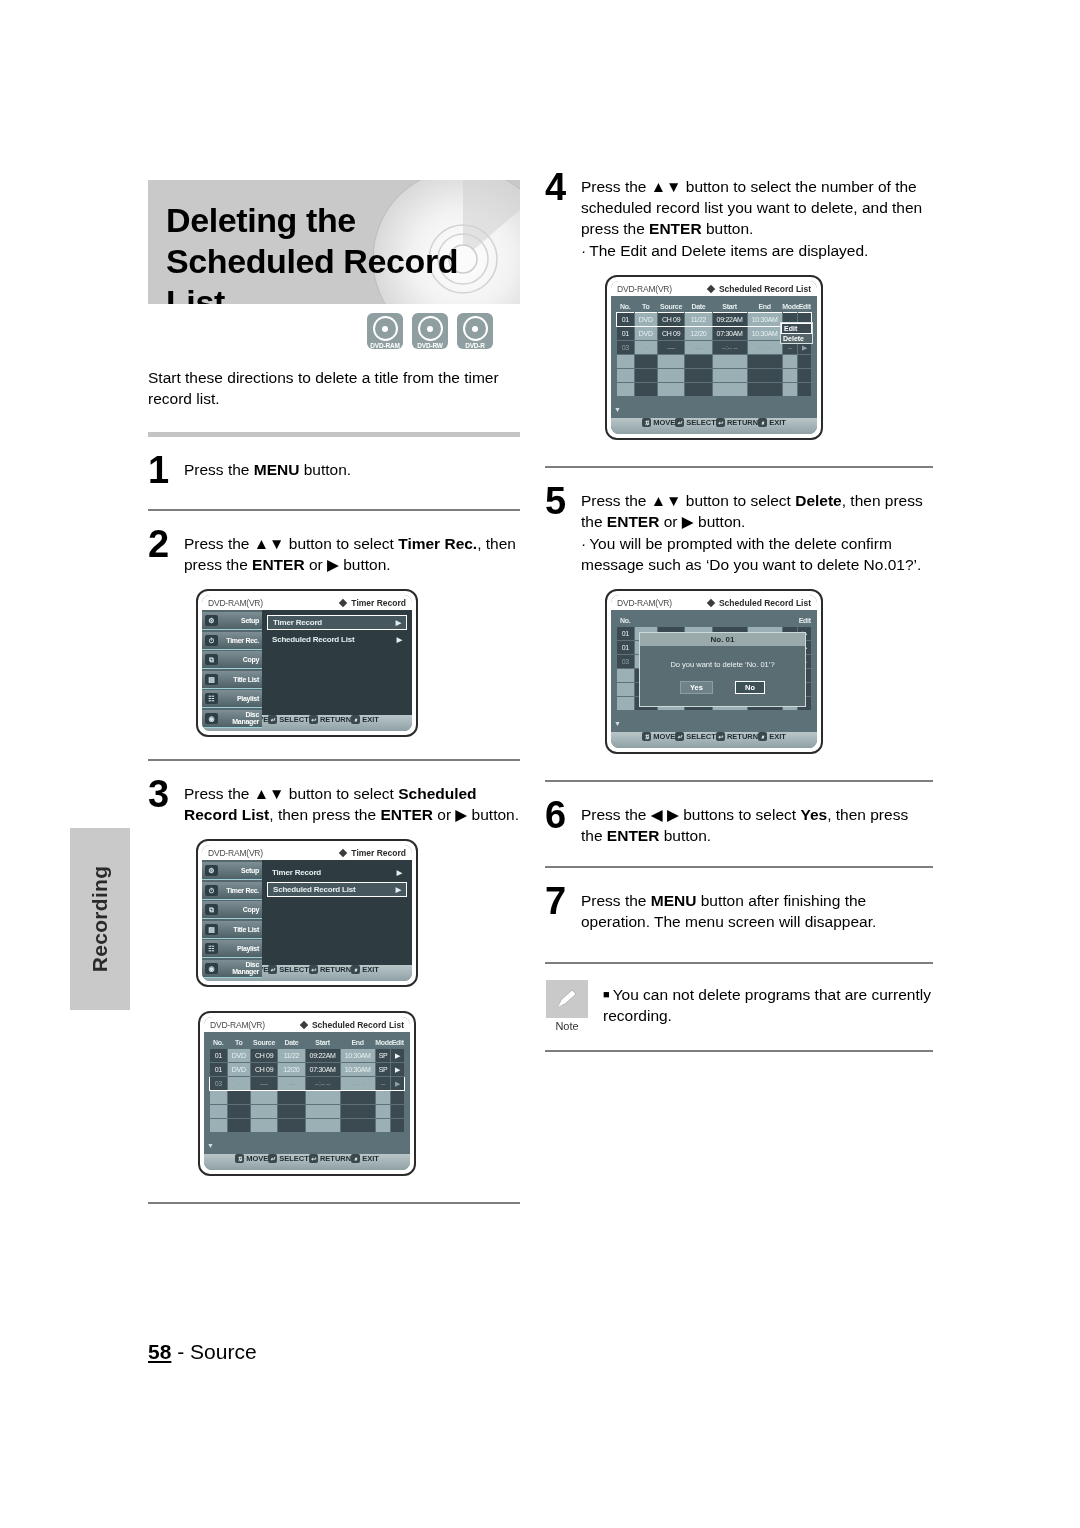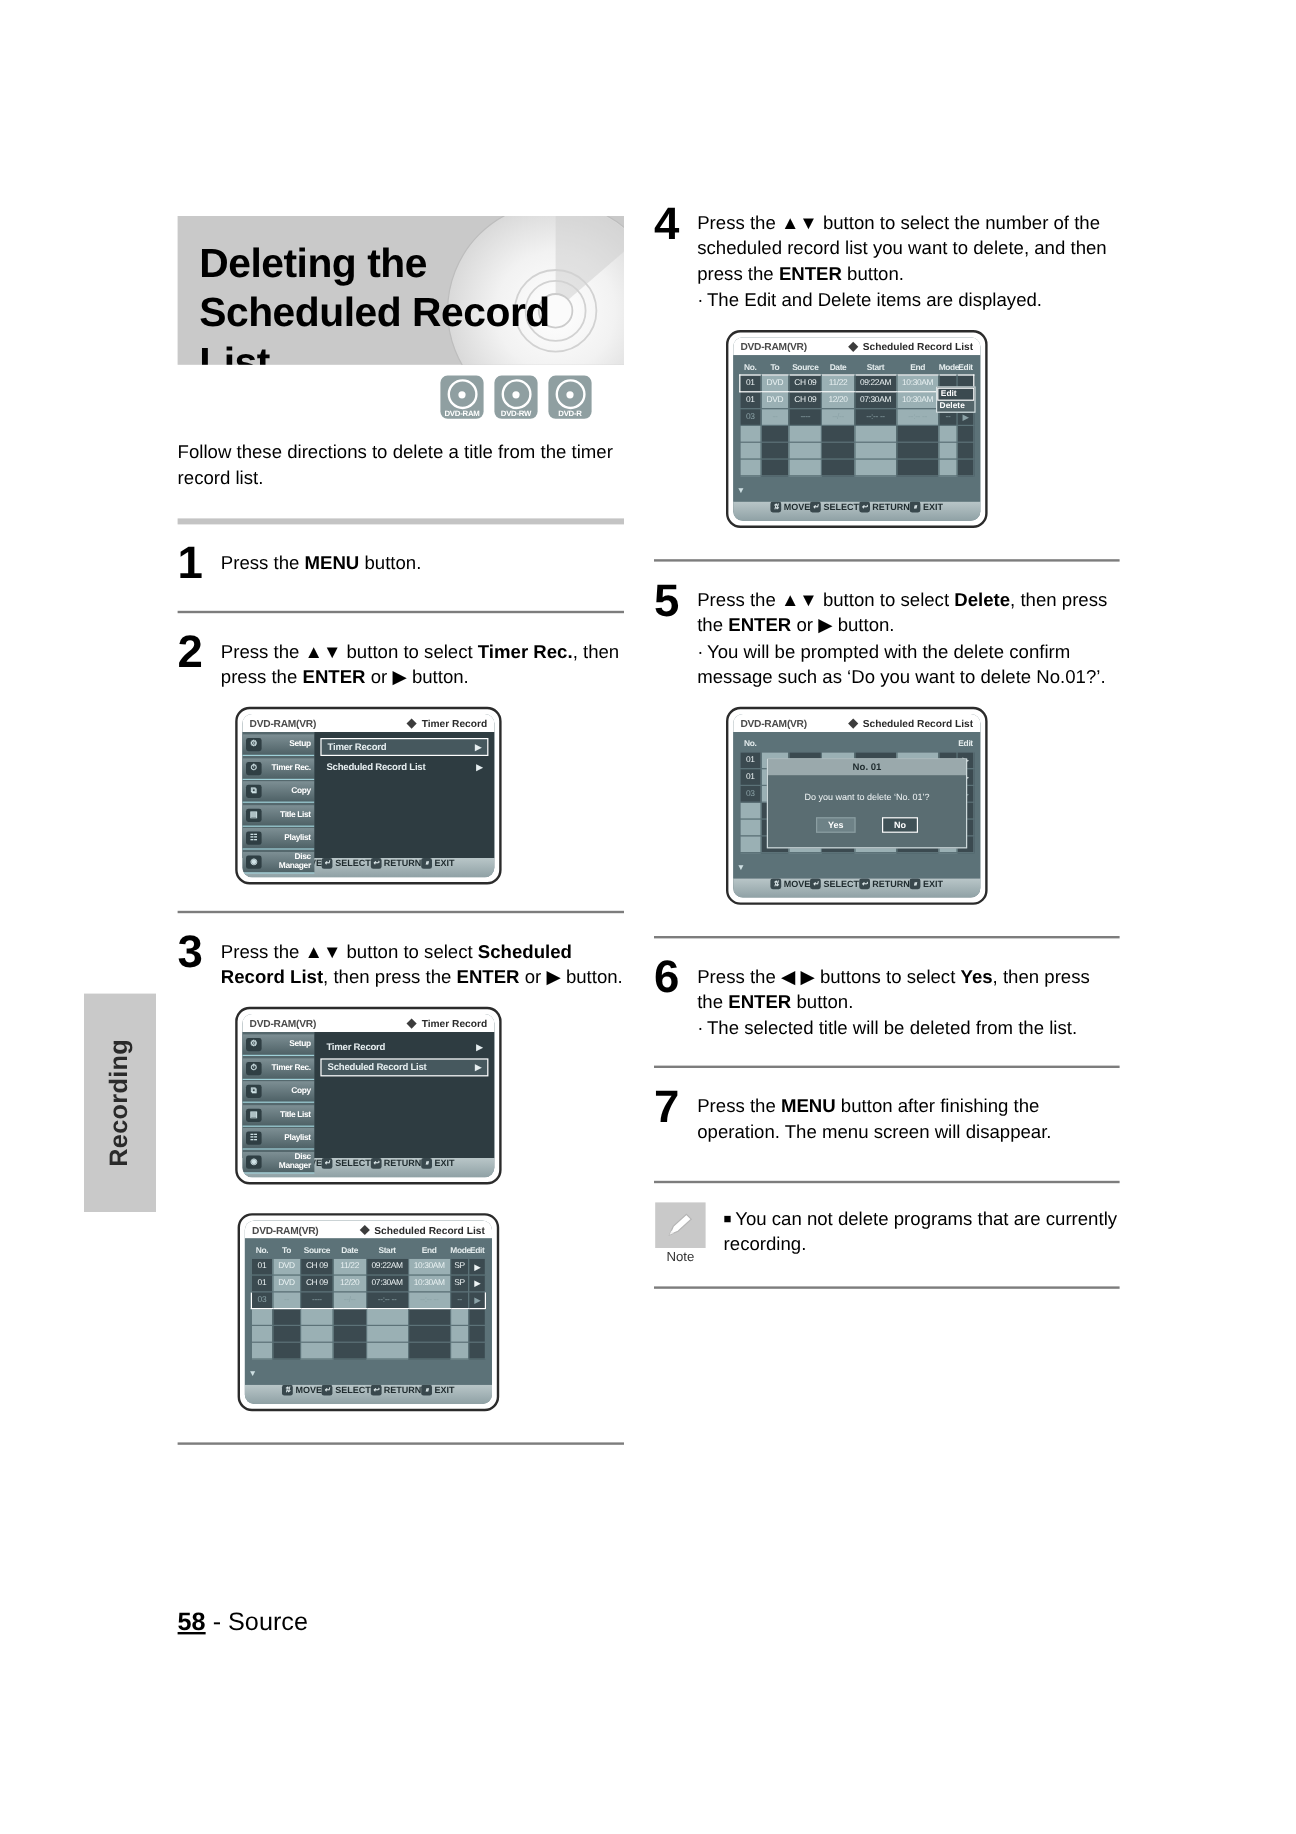--- a/index.html
+++ b/index.html
@@ -43,21 +43,21 @@
   .step .body{flex:1;font-size:15.5px;line-height:21px;padding-top:6px;}
   .step .body b{font-weight:bold;}
   .sub{font-size:15.5px;line-height:21px;margin-top:1px;}
   .sub .dot{margin-right:3px;}
 
   
   .tv{background:#ffffff;border:2px solid #2b2b2b;border-radius:12px;padding:4px;box-sizing:border-box;}
   .tv-inner{border-radius:8px;overflow:hidden;background:#6d8288;}
   .tv-title{background:#fff;color:#2b2b2b;font-size:8.5px;font-weight:bold;display:flex;align-items:center;
     padding:2px 6px;height:15px;box-sizing:border-box;}
-  .tv-title .disc-type{font-weight:bold;color:#4a4a4a;letter-spacing:-0.2px;}
+  .tv-title .disc-type{font-weight:normal;color:#4a4a4a;letter-spacing:-0.2px;}
   .tv-title .ttl{margin-left:auto;display:flex;align-items:center;gap:5px;}
   .tv-title .diamond{width:6px;height:6px;background:#3c3c3c;transform:rotate(45deg);display:inline-block;}
   .tv-body{position:relative;background:#5c7278;display:flex;}
 
   
   .menu-side{width:60px;background:#55686d;padding:2px 0;}
   .menu-item{height:18px;display:flex;align-items:center;gap:3px;padding:0 3px;box-sizing:border-box;
     background:linear-gradient(#7d8f94,#4e6166);margin-bottom:1.5px;color:#fff;font-size:7px;font-weight:bold;
     border-bottom:1px solid #9fd0d8;}
   .menu-item .gi{width:13px;height:11px;border-radius:2px;background:#2f3f44;flex:0 0 13px;
@@ -157,21 +157,21 @@
     <div class="badge">
       <span class="ring"></span>
       <span class="cap">DVD-RW</span>
     </div>
     <div class="badge">
       <span class="ring"></span>
       <span class="cap">DVD-R</span>
     </div>
   </div>
 
-  <p class="intro">Follow these directions to delete a title from the timer record list.</p>
+  <p class="intro">Start these directions to delete a title from the timer record list.</p>
 
   <div class="rule-thick"></div>
 
   <div class="step">
     <div class="num">1</div>
     <div class="body">
       <span>Press the </span><b>MENU</b><span> button.</span>
     </div>
   </div>
 
@@ -696,21 +696,20 @@
       </div>
     </div>
   </div>
 
   <div class="rule-thin-r" style="margin-top:26px;"></div>
 
   <div class="step">
     <div class="num">6</div>
     <div class="body">
       <span>Press the ◀ ▶ buttons to select </span><b>Yes</b><span>, then press the </span><b>ENTER</b><span> button.</span>
-      <div class="sub"><span class="dot">·</span><span>The selected title will be deleted from the list.</span></div>
     </div>
   </div>
 
   <div class="rule-thin-r"></div>
 
   <div class="step">
     <div class="num">7</div>
     <div class="body">
       <span>Press the </span><b>MENU</b><span> button after finishing the operation. The menu screen will disappear.</span>
     </div>

